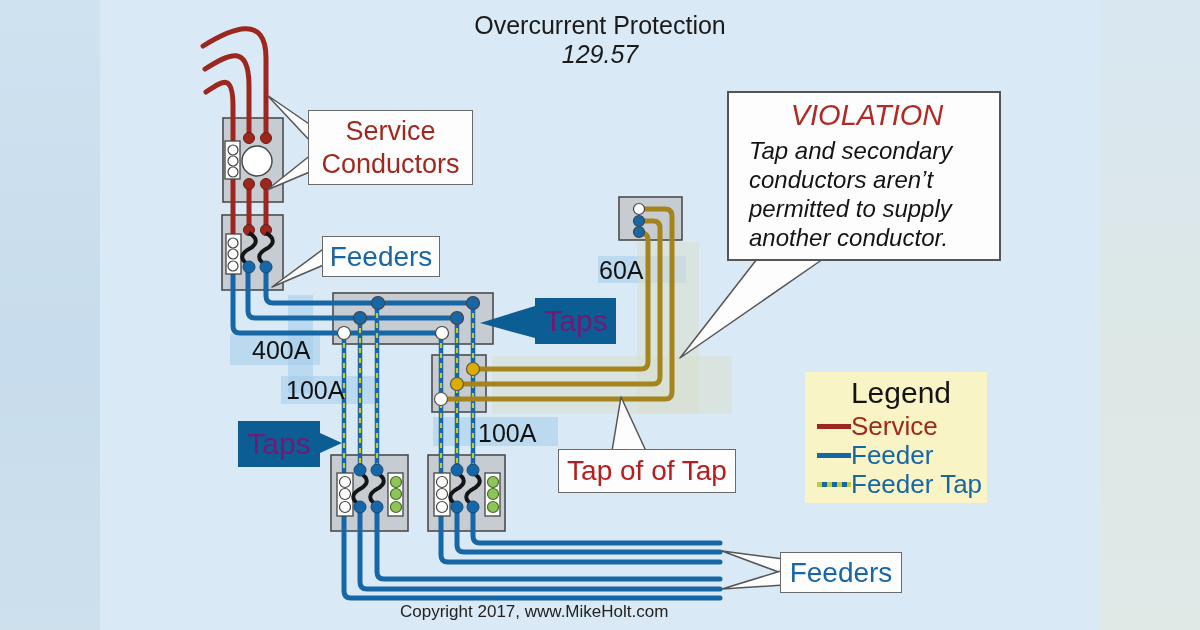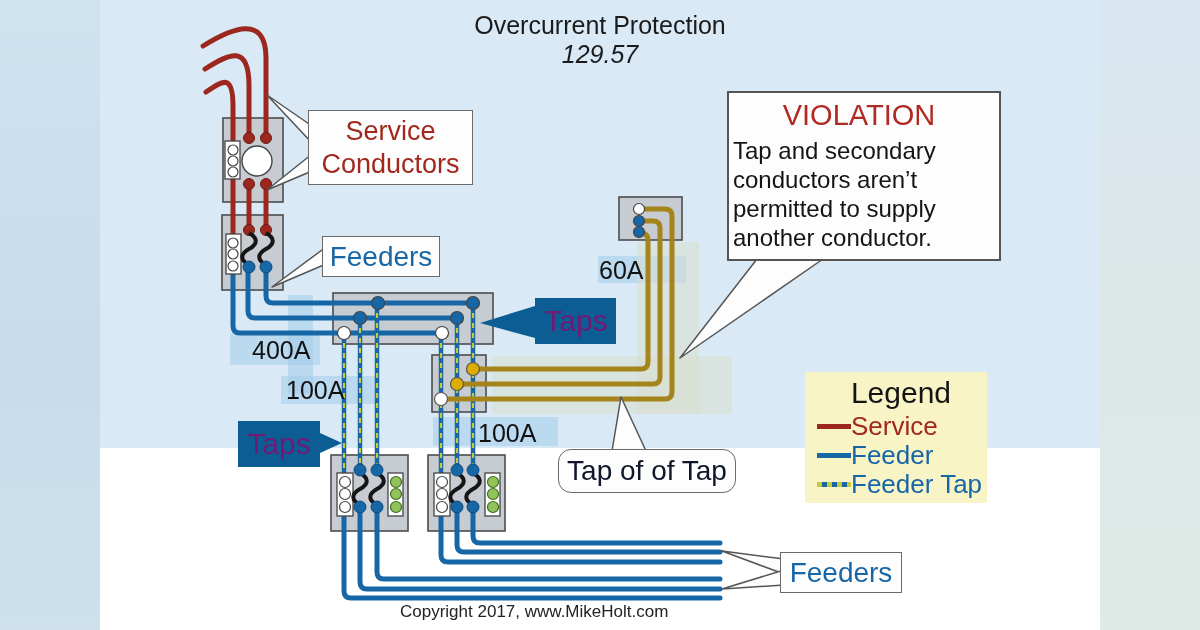--- a/index.html
+++ b/index.html
@@ -1,30 +1,30 @@
 <!DOCTYPE html>
 <html><head>
 <meta charset="utf-8">
 <style>
   html,body{margin:0;padding:0;}
   body{width:1200px;height:630px;overflow:hidden;font-family:"Liberation Sans", sans-serif;}
-  .stage{position:relative;width:1200px;height:448px;background:#d9eaf6;}
+  .stage{position:relative;width:1200px;height:630px;background:#d9eaf6;}
   .side-bar{position:absolute;top:0;width:100px;height:630px;}
   .side-bar.left{left:0;background:linear-gradient(180deg,#cfe2f0 0%,#c7dcec 55%,#cde0ec 100%);}
   .side-bar.right{right:0;background:linear-gradient(180deg,#d9e7f2 0%,#dde7e6 55%,#dfe9e6 100%);}
   svg.diagram{position:absolute;left:0;top:0;z-index:1;}
   .ov{position:absolute;z-index:2;}
   .title-block{left:340px;top:11px;width:520px;text-align:center;color:#1b1b1b;font-size:25px;line-height:29px;}
   .title-code{font-style:italic;}
   .callout{background:#fdfdfe;border:1.6px solid #6a6a6a;display:flex;align-items:center;justify-content:center;text-align:center;box-sizing:border-box;}
   .svc{left:308px;top:110px;width:165px;height:75px;color:#a2281e;font-size:27px;line-height:33px;}
   .feeders-top{left:322px;top:236px;width:118px;height:41px;color:#1766a6;font-size:28px;}
   .feeders-bottom{left:780px;top:552px;width:122px;height:41px;color:#1766a6;font-size:28px;}
-  .tot-label{left:558px;top:449px;width:178px;height:44px;color:#0f172a;font-size:28px;border-radius:13px;}
-  .violation{left:727px;top:91px;width:274px;height:170px;background:#fdfdfe;border:2px solid #555;box-sizing:border-box;padding:6px 14px 0 4px;}
+  .tot-label{left:558px;top:449px;width:178px;height:44px;color:#b91c1c;font-size:28px;}
+  .violation{left:727px;top:91px;width:274px;height:170px;background:#fdfdfe;border:2px solid #555;box-sizing:border-box;padding:6px 14px 0 20px;font-style:italic;}
   .violation .vhead{color:#b02a23;font-size:29px;text-align:center;margin-bottom:4px;}
   .violation .vbody{color:#141414;font-size:24px;line-height:29px;}
   .flag-text{color:#701a75;font-size:30px;display:flex;align-items:center;justify-content:center;}
   .taps-upper{left:540px;top:301px;width:72px;height:40px;}
   .taps-lower{left:242px;top:424px;width:74px;height:40px;}
   .amp{color:#111;font-size:25px;}
   .amp-400{left:252px;top:336px;}
   .amp-100l{left:286px;top:376px;}
   .amp-100r{left:478px;top:419px;}
   .amp-60{left:599px;top:256px;}

